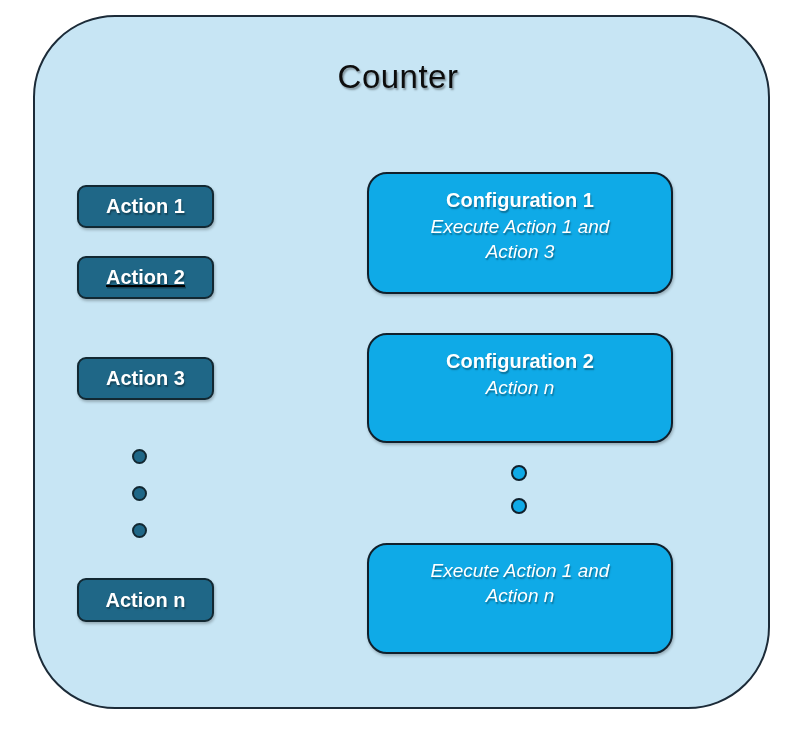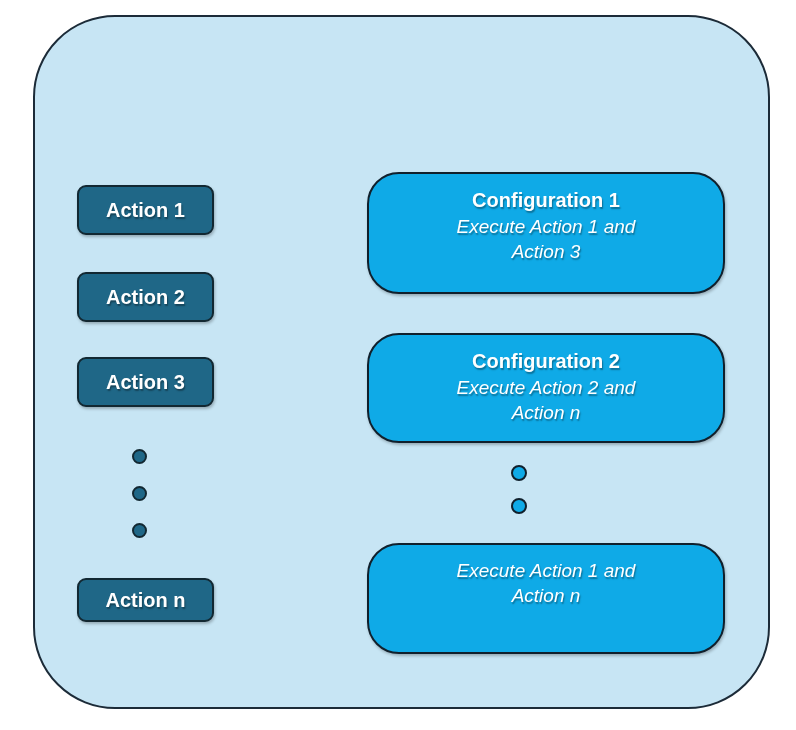--- a/index.html
+++ b/index.html
@@ -35,53 +35,53 @@
     font-size: 33px;
     font-weight: 400;
     color: var(--dark-text, #0D0D0D);
     text-shadow: 1.5px 2px 2px rgba(0,0,0,0.35);
     letter-spacing: 0.5px;
   }
   .action-button {
     position: absolute;
     left: 77px;
     width: 137px;
-    height: 50px;
+    height: 43px;
     box-sizing: border-box;
     background: var(--action-fill, #1F6787);
     border: 2px solid var(--action-border, #122832);
     border-radius: 9px;
     display: flex;
     align-items: center;
     justify-content: center;
     box-shadow: 1px 2px 3px rgba(0,0,0,0.25);
   }
   .action-button .label,
   .config-card .config-title,
   .config-card .config-line {
     color: var(--light-text, #FFFFFF);
     text-shadow: 1px 1.5px 1.5px rgba(0,0,0,0.35);
   }
   .action-button .label {
     font-size: 20px;
     font-weight: bold;
   }
   .action-1 { top: 185px; }
-  .action-2 { top: 272px; }
+  .action-2 { top: 256px; text-decoration: underline; }
   .action-3 { top: 357px; }
   .action-n { top: 578px; height: 44px; }
 
   .config-card {
     position: absolute;
     left: 367px;
-    width: 358px;
+    width: 306px;
     box-sizing: border-box;
     background: var(--config-fill, #0FAAE7);
     border: 2px solid var(--config-border, #10202C);
-    border-radius: 32px;
+    border-radius: 20px;
     text-align: center;
     padding-top: 13px;
     box-shadow: 1px 2px 3px rgba(0,0,0,0.25);
   }
   .config-1 { top: 172px; height: 122px; }
   .config-2 { top: 333px; height: 110px; }
   .config-n { top: 543px; height: 111px; }
   .config-title {
     font-size: 20px;
     font-weight: bold;
@@ -125,20 +125,21 @@
     border: 2px solid var(--config-border, #10202C);
   }
 </style>
 </head>
 <body>
 
 <div class="stage">
 
   <div class="counter-container"></div>
 
+  <div class="diagram-title">Counter</div>
 
   <div class="action-button action-1">
     <span class="label">Action 1</span>
   </div>
   <div class="action-button action-2">
     <span class="label">Action 2</span>
   </div>
   <div class="action-button action-3">
     <span class="label">Action 3</span>
   </div>
@@ -154,21 +155,20 @@
   </div>
 
   <div class="config-card config-1">
     <div class="config-title">Configuration 1</div>
     <div class="config-line">Execute Action 1 and</div>
     <div class="config-line">Action 3</div>
   </div>
 
   <div class="config-card config-2">
     <div class="config-title">Configuration 2</div>
-    <div class="config-line">Execute Action 2 and</div>
     <div class="config-line">Action n</div>
   </div>
 
   <div class="ellipsis ellipsis-configs">
     <div class="dot"></div>
     <div class="dot"></div>
   </div>
 
   <div class="config-card config-n">
     <div class="config-line">Execute Action 1 and</div>

